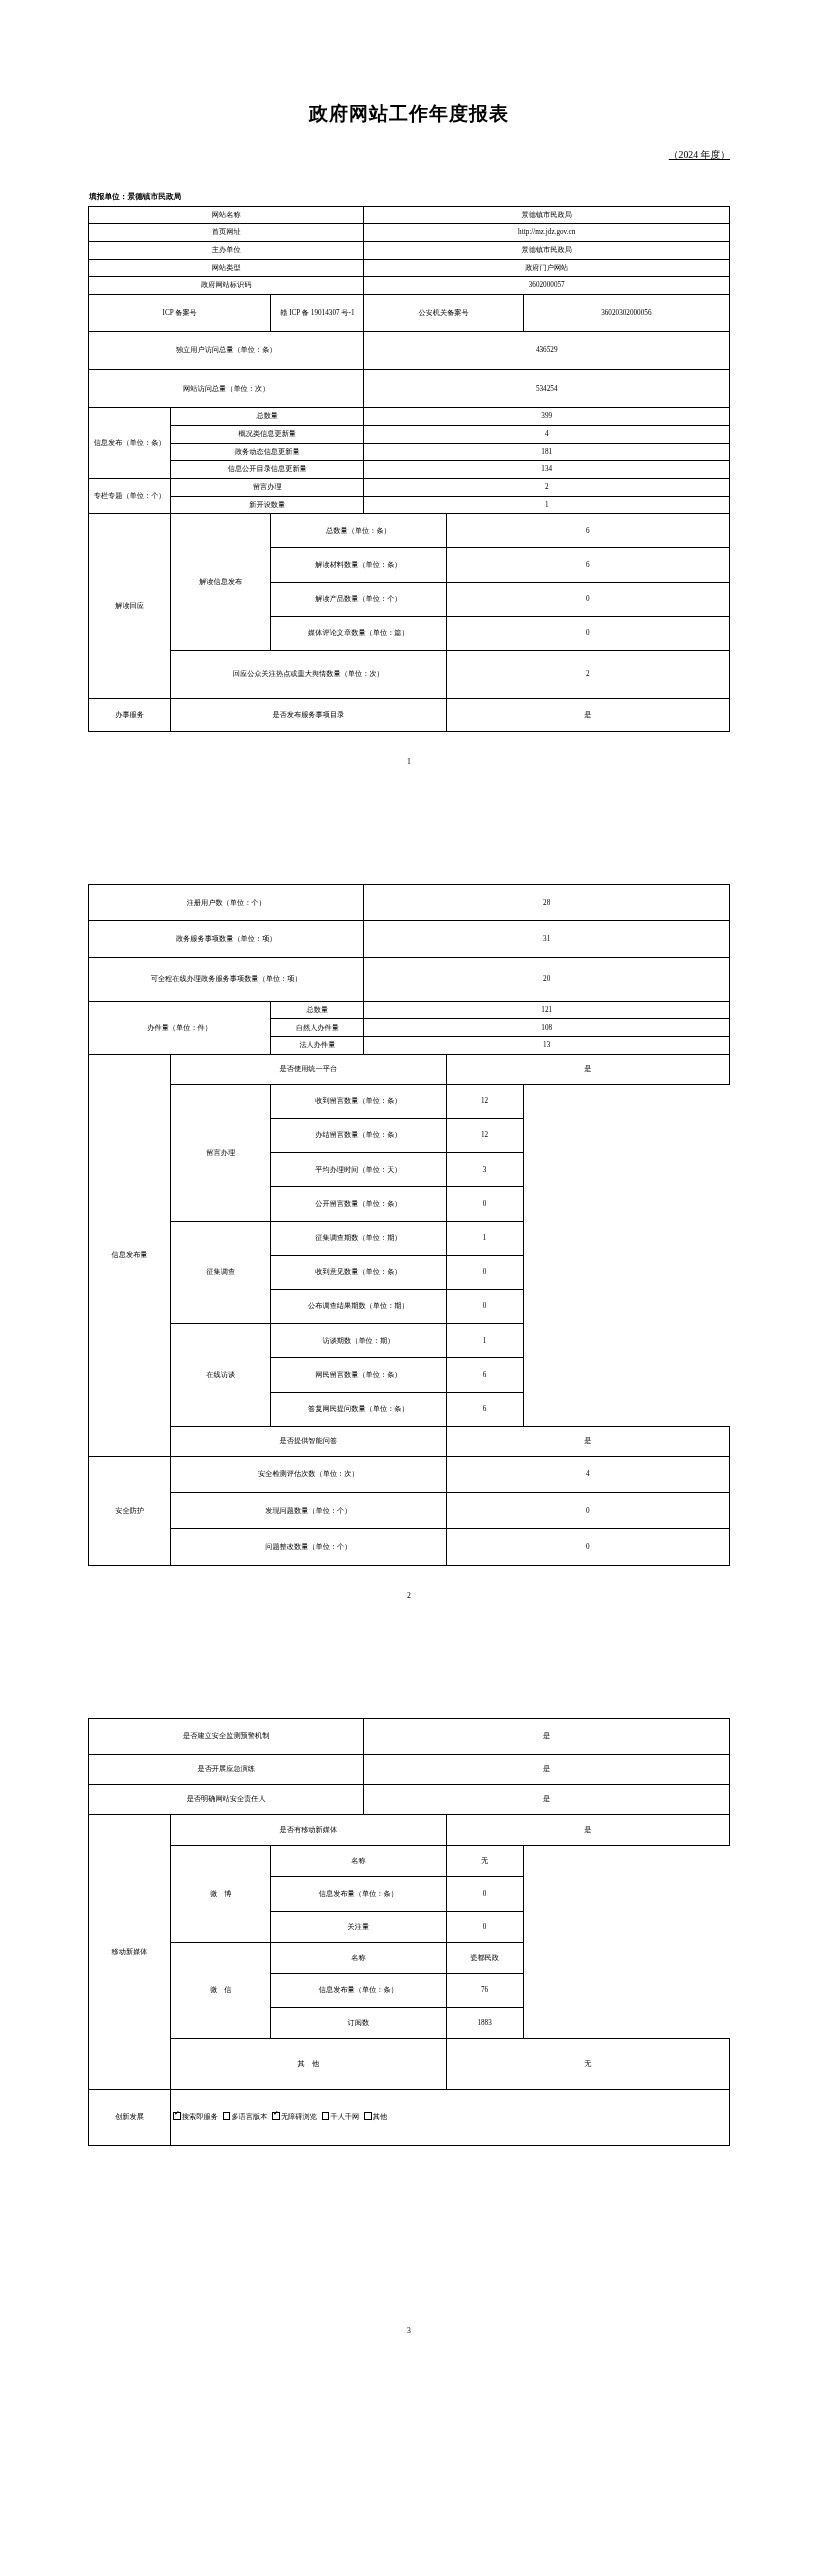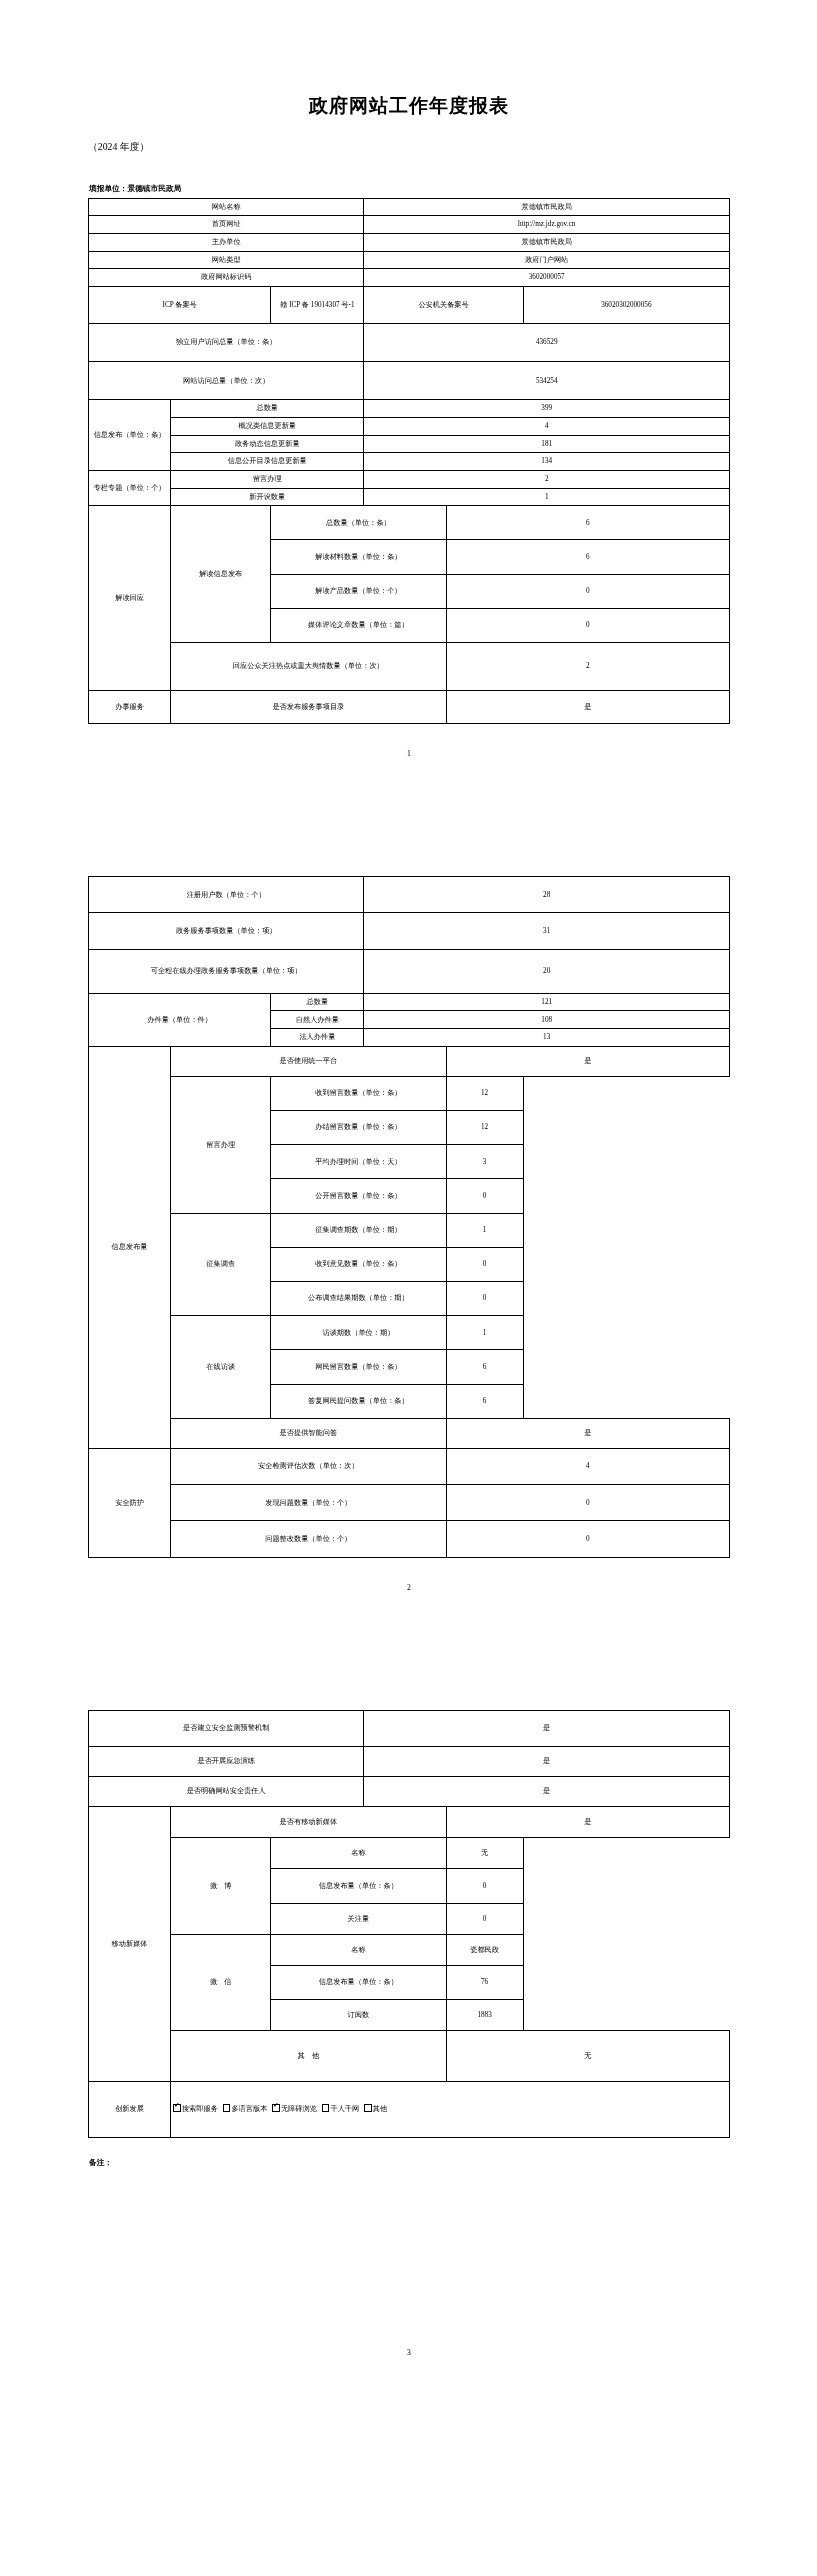--- a/index.html
+++ b/index.html
@@ -6,41 +6,42 @@
     margin: 0;
     padding: 0;
     background: #ffffff;
   }
   body {
     font-family: "Liberation Serif", serif;
     color: #000;
   }
   .page {
     width: 818px;
-    margin: 0 auto;
+    margin: 8px auto;
     position: relative;
   }
   .sheet {
     width: 818px;
     box-sizing: border-box;
     padding: 0 88px;
     position: relative;
   }
   .doc-title {
     text-align: center;
     font-size: 19px;
     font-weight: bold;
     letter-spacing: 1px;
     padding-top: 93px;
     font-family: "Liberation Serif", serif;
   }
   .doc-subtitle {
-    text-align: left;
+    text-align: right;
     font-size: 9.8px;
     padding-top: 21.6px;
+    text-decoration: underline;
   }
   .fill-unit {
     font-size: 7.7px;
     font-weight: bold;
     padding-top: 30px;
     padding-bottom: 4.1px;
     padding-left: 1px;
   }
   table.rpt {
     border-collapse: collapse;
@@ -412,19 +413,18 @@
               <span class="chk"><span class="box"></span><span>多语言版本</span></span>
               <span class="chk checked"><span class="box"></span><span>无障碍浏览</span></span>
               <span class="chk"><span class="box"></span><span>千人千网</span></span>
               <span class="chk"><span class="box"></span><span>其他</span></span>
             </div>
           </td>
         </tr>
       </tbody>
     </table>
 
-    <div class="remark">备注：</div>
     <div class="remark-space"></div>
     <div class="page-num">3</div>
   </div>
 
 </div>
 
 
 </body></html>

